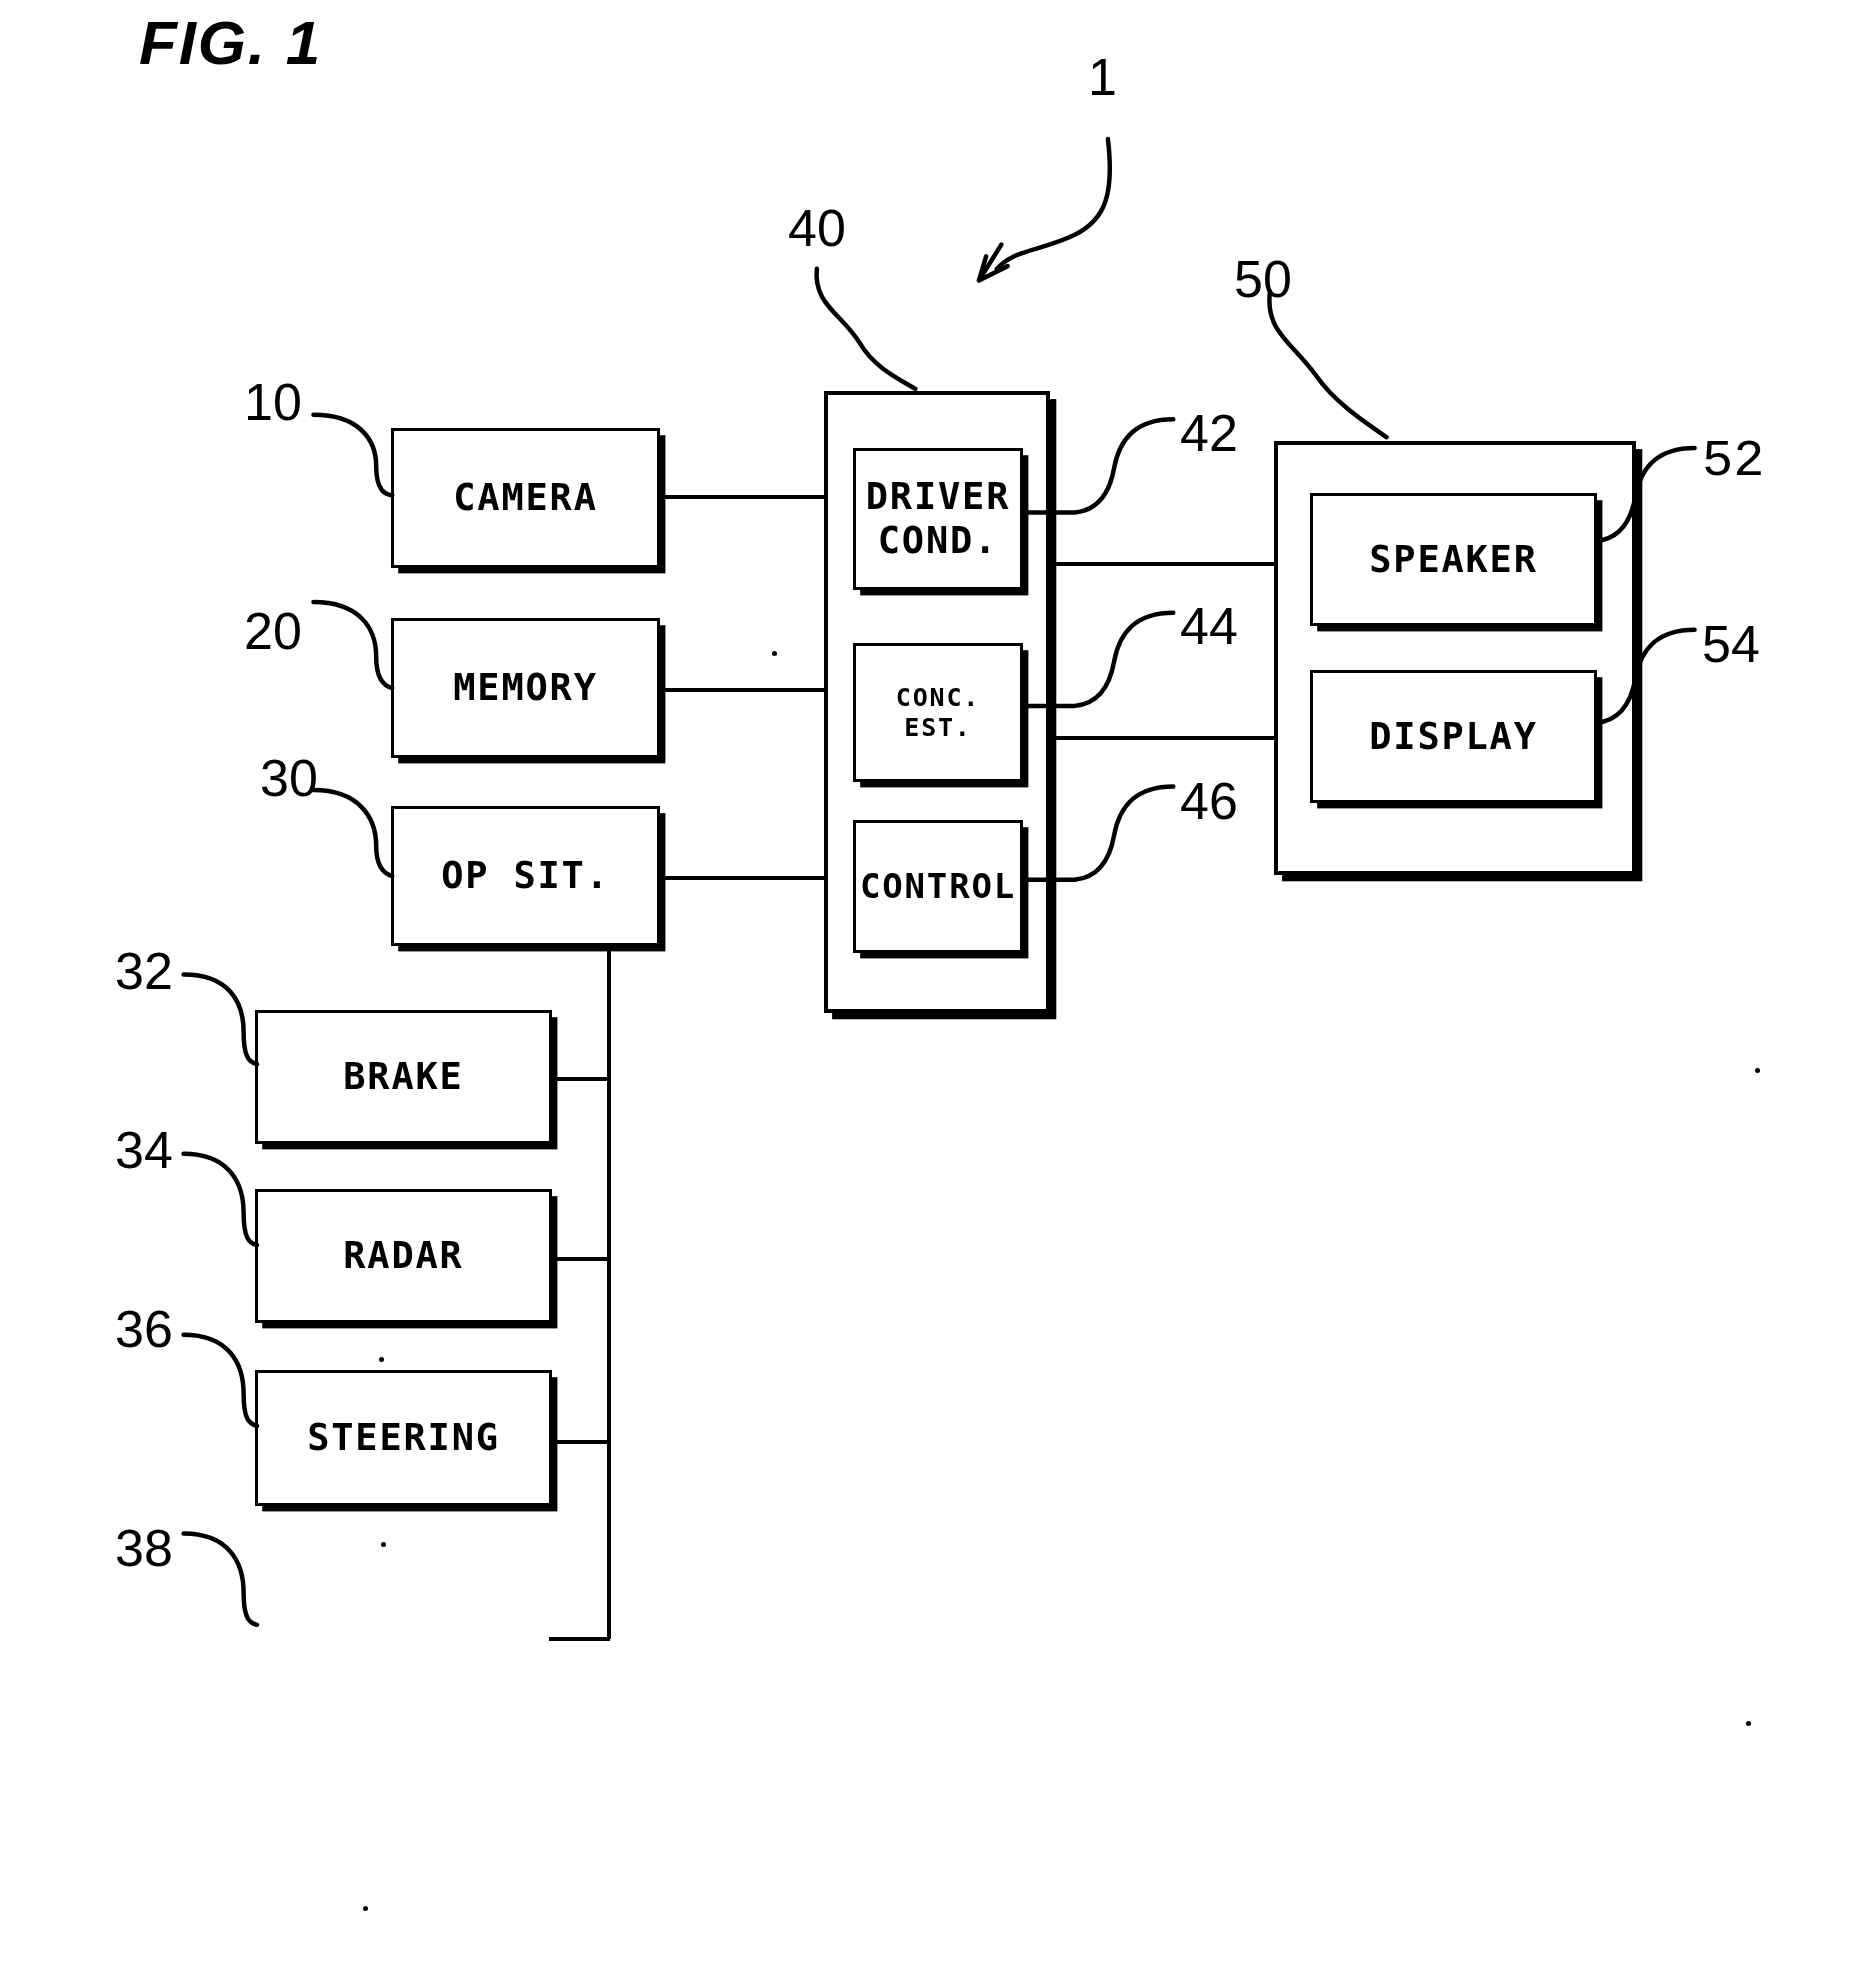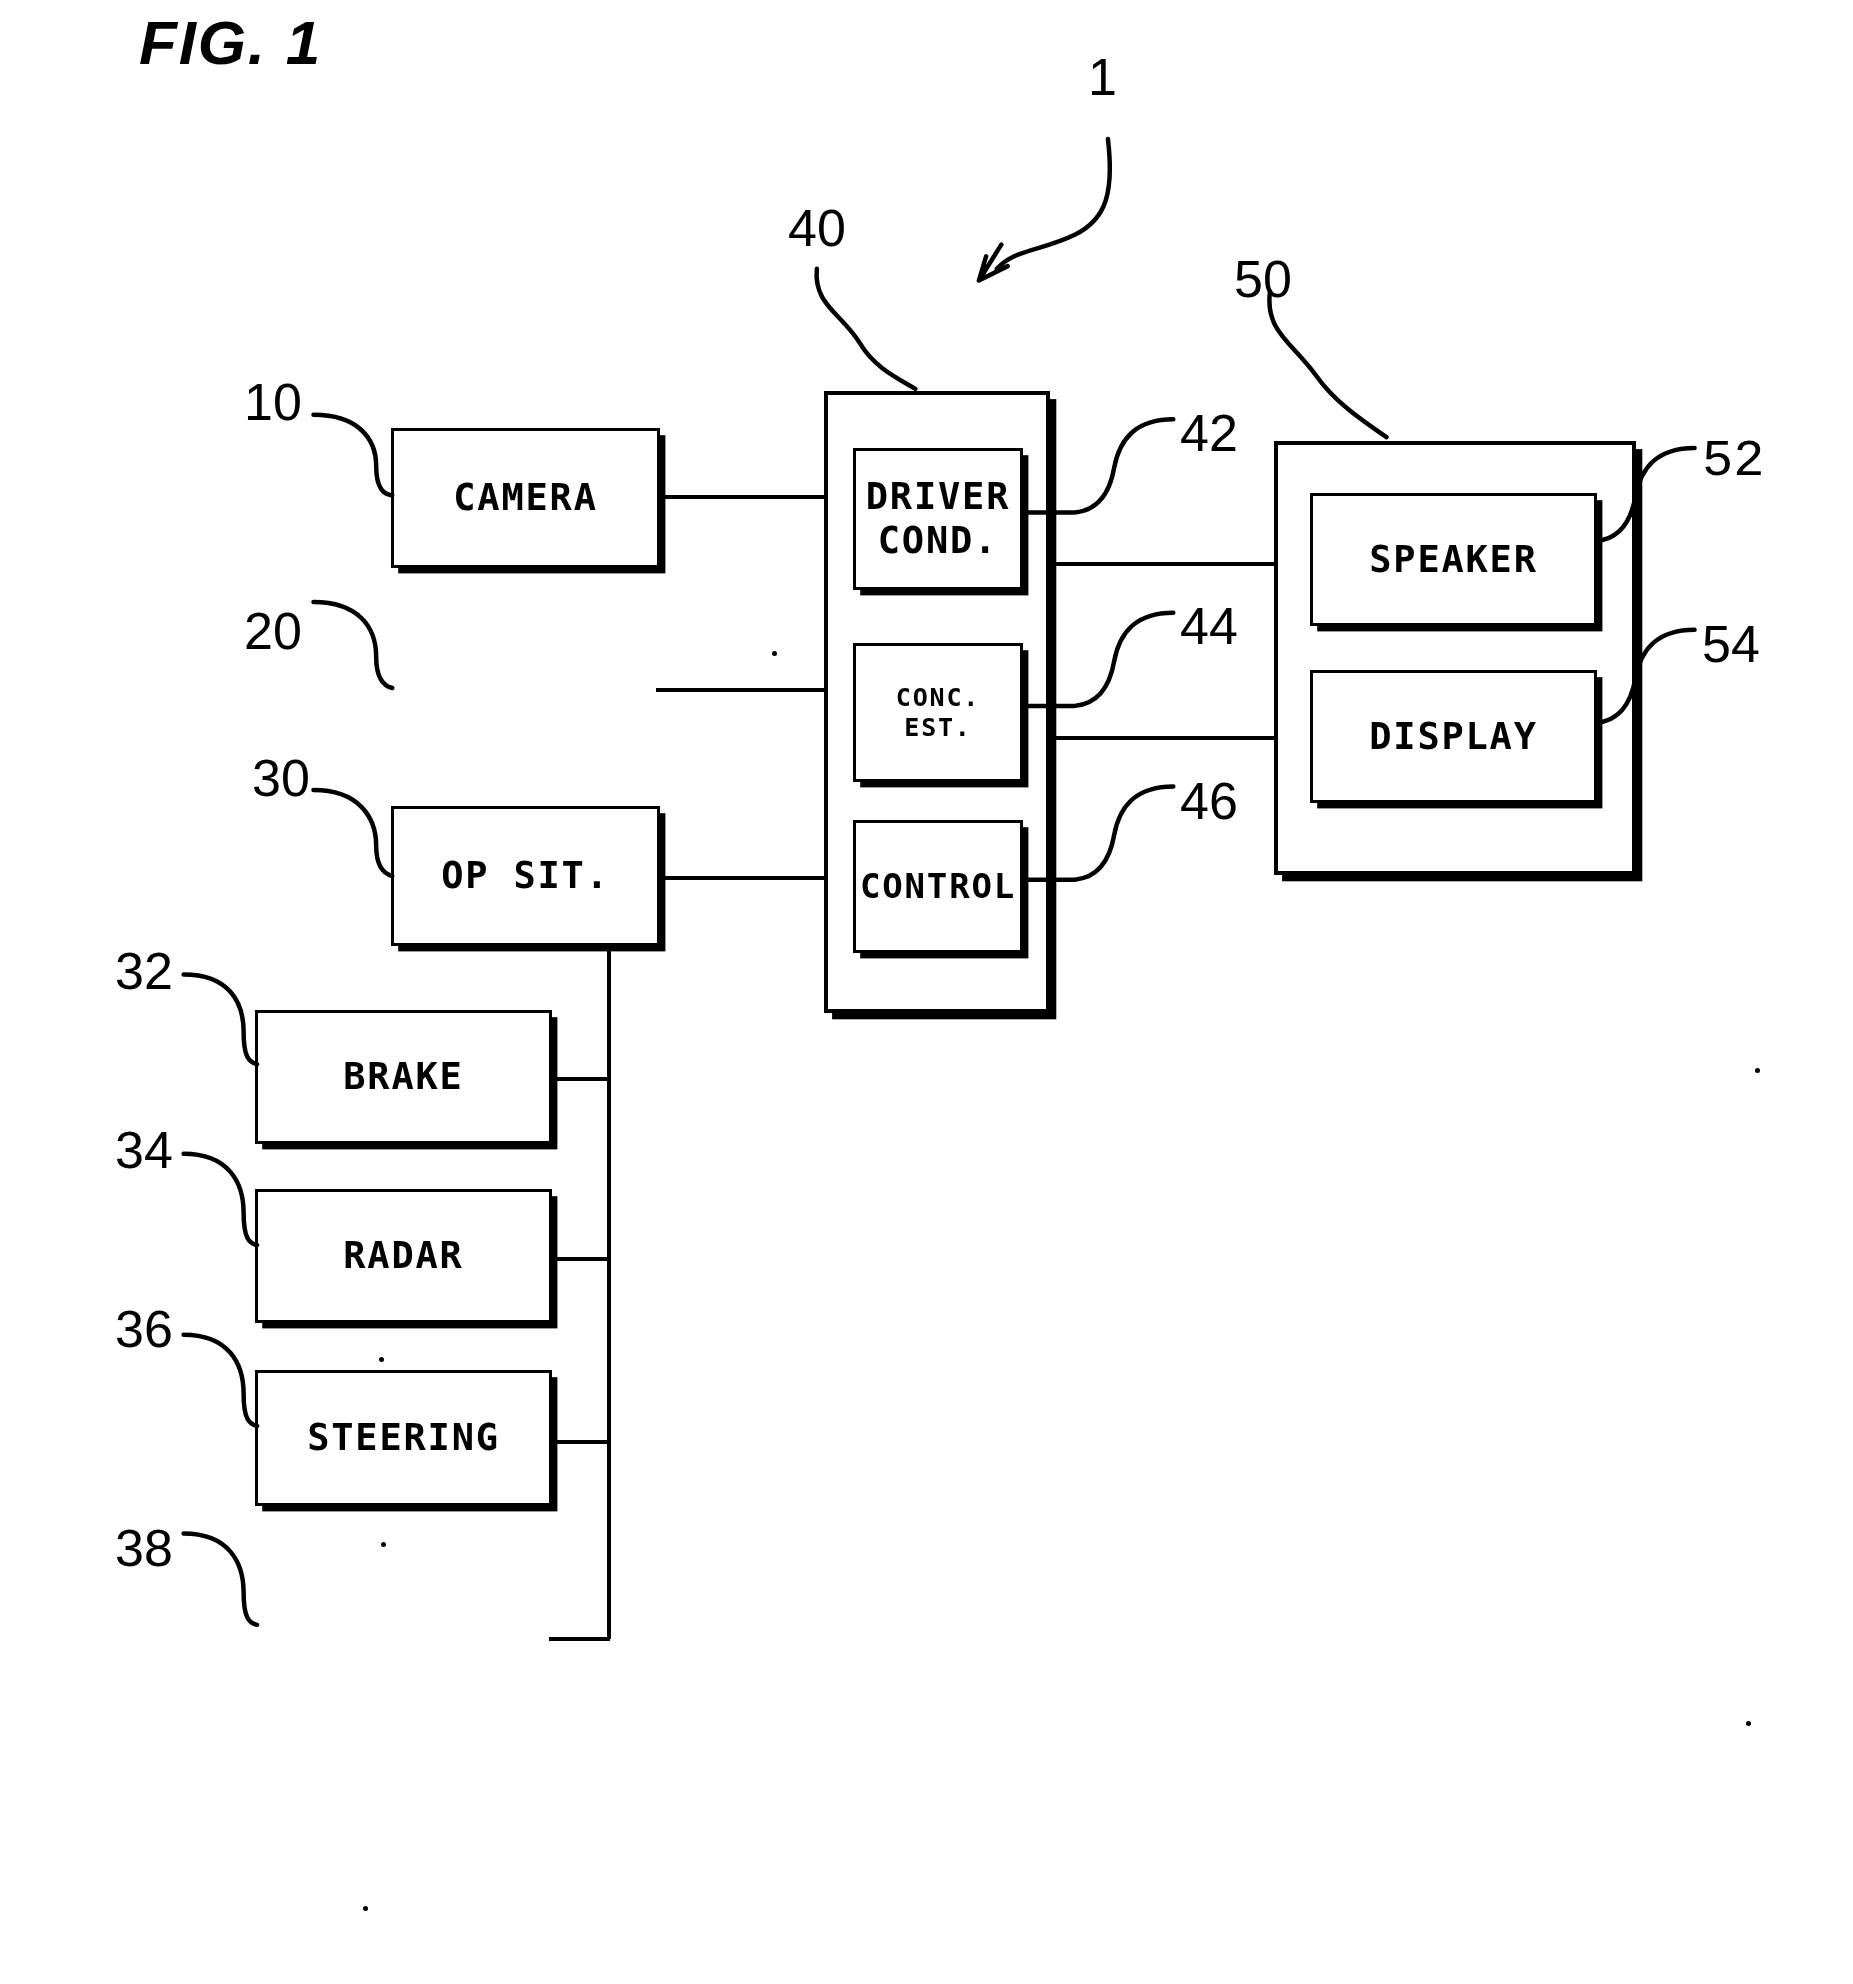--- a/index.html
+++ b/index.html
@@ -52,21 +52,21 @@
 <div id="fig">
 
   <div class="fig-title">FIG. 1</div>
 
   <div class="ref" style="left:1088px;top:51px;">1</div>
   <div class="ref" style="left:788px;top:202px;">40</div>
   <div class="ref" style="left:1234px;top:253px;">50</div>
 
   <div class="ref" style="left:244px;top:376px;">10</div>
   <div class="ref" style="left:244px;top:564px;margin-top:41px;">20</div>
-  <div class="ref" style="left:252px;top:752px;">30</div>
+  <div class="ref" style="left:260px;top:752px;">30</div>
 
   <div class="ref" style="left:115px;top:945px;">32</div>
   <div class="ref" style="left:115px;top:1124px;">34</div>
   <div class="ref" style="left:115px;top:1303px;">36</div>
   <div class="ref" style="left:115px;top:1522px;">38</div>
 
   <div class="ref" style="left:1180px;top:407px;">42</div>
   <div class="ref" style="left:1180px;top:600px;">44</div>
   <div class="ref" style="left:1180px;top:775px;">46</div>
 
@@ -86,20 +86,23 @@
   <div class="wire-h" style="left:549px;top:1440px;width:61px;"></div>
   <div class="wire-h" style="left:549px;top:1637px;width:61px;"></div>
 
   <div class="wire-h" style="left:1046px;top:562px;width:233px;"></div>
   <div class="wire-h" style="left:1046px;top:736px;width:233px;"></div>
 
   <div class="box" style="left:391px;top:428px;width:269px;height:140px;">
     <span class="lbl">CAMERA</span>
   </div>
 
+  <div class="box" style="left:391px;top:618px;width:269px;height:140px;">
+    <span class="lbl">MEMORY</span>
+  </div>
 
   <div class="box" style="left:391px;top:806px;width:269px;height:140px;">
     <span class="lbl">OP SIT.</span>
   </div>
 
   <div class="box" style="left:255px;top:1010px;width:297px;height:134px;">
     <span class="lbl">BRAKE</span>
   </div>
 
   <div class="box" style="left:255px;top:1189px;width:297px;height:134px;">

